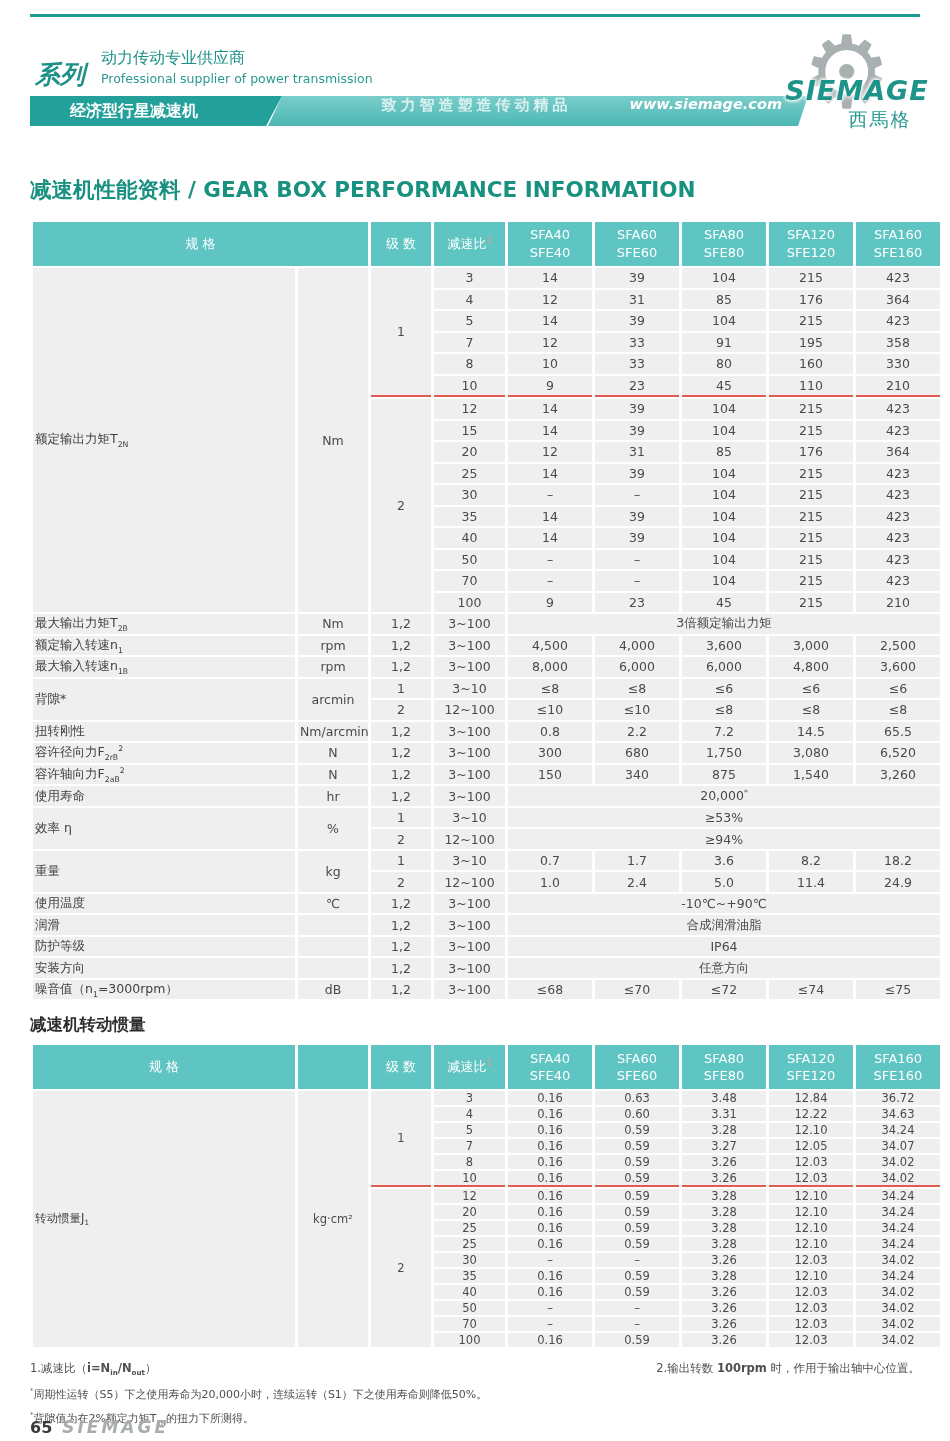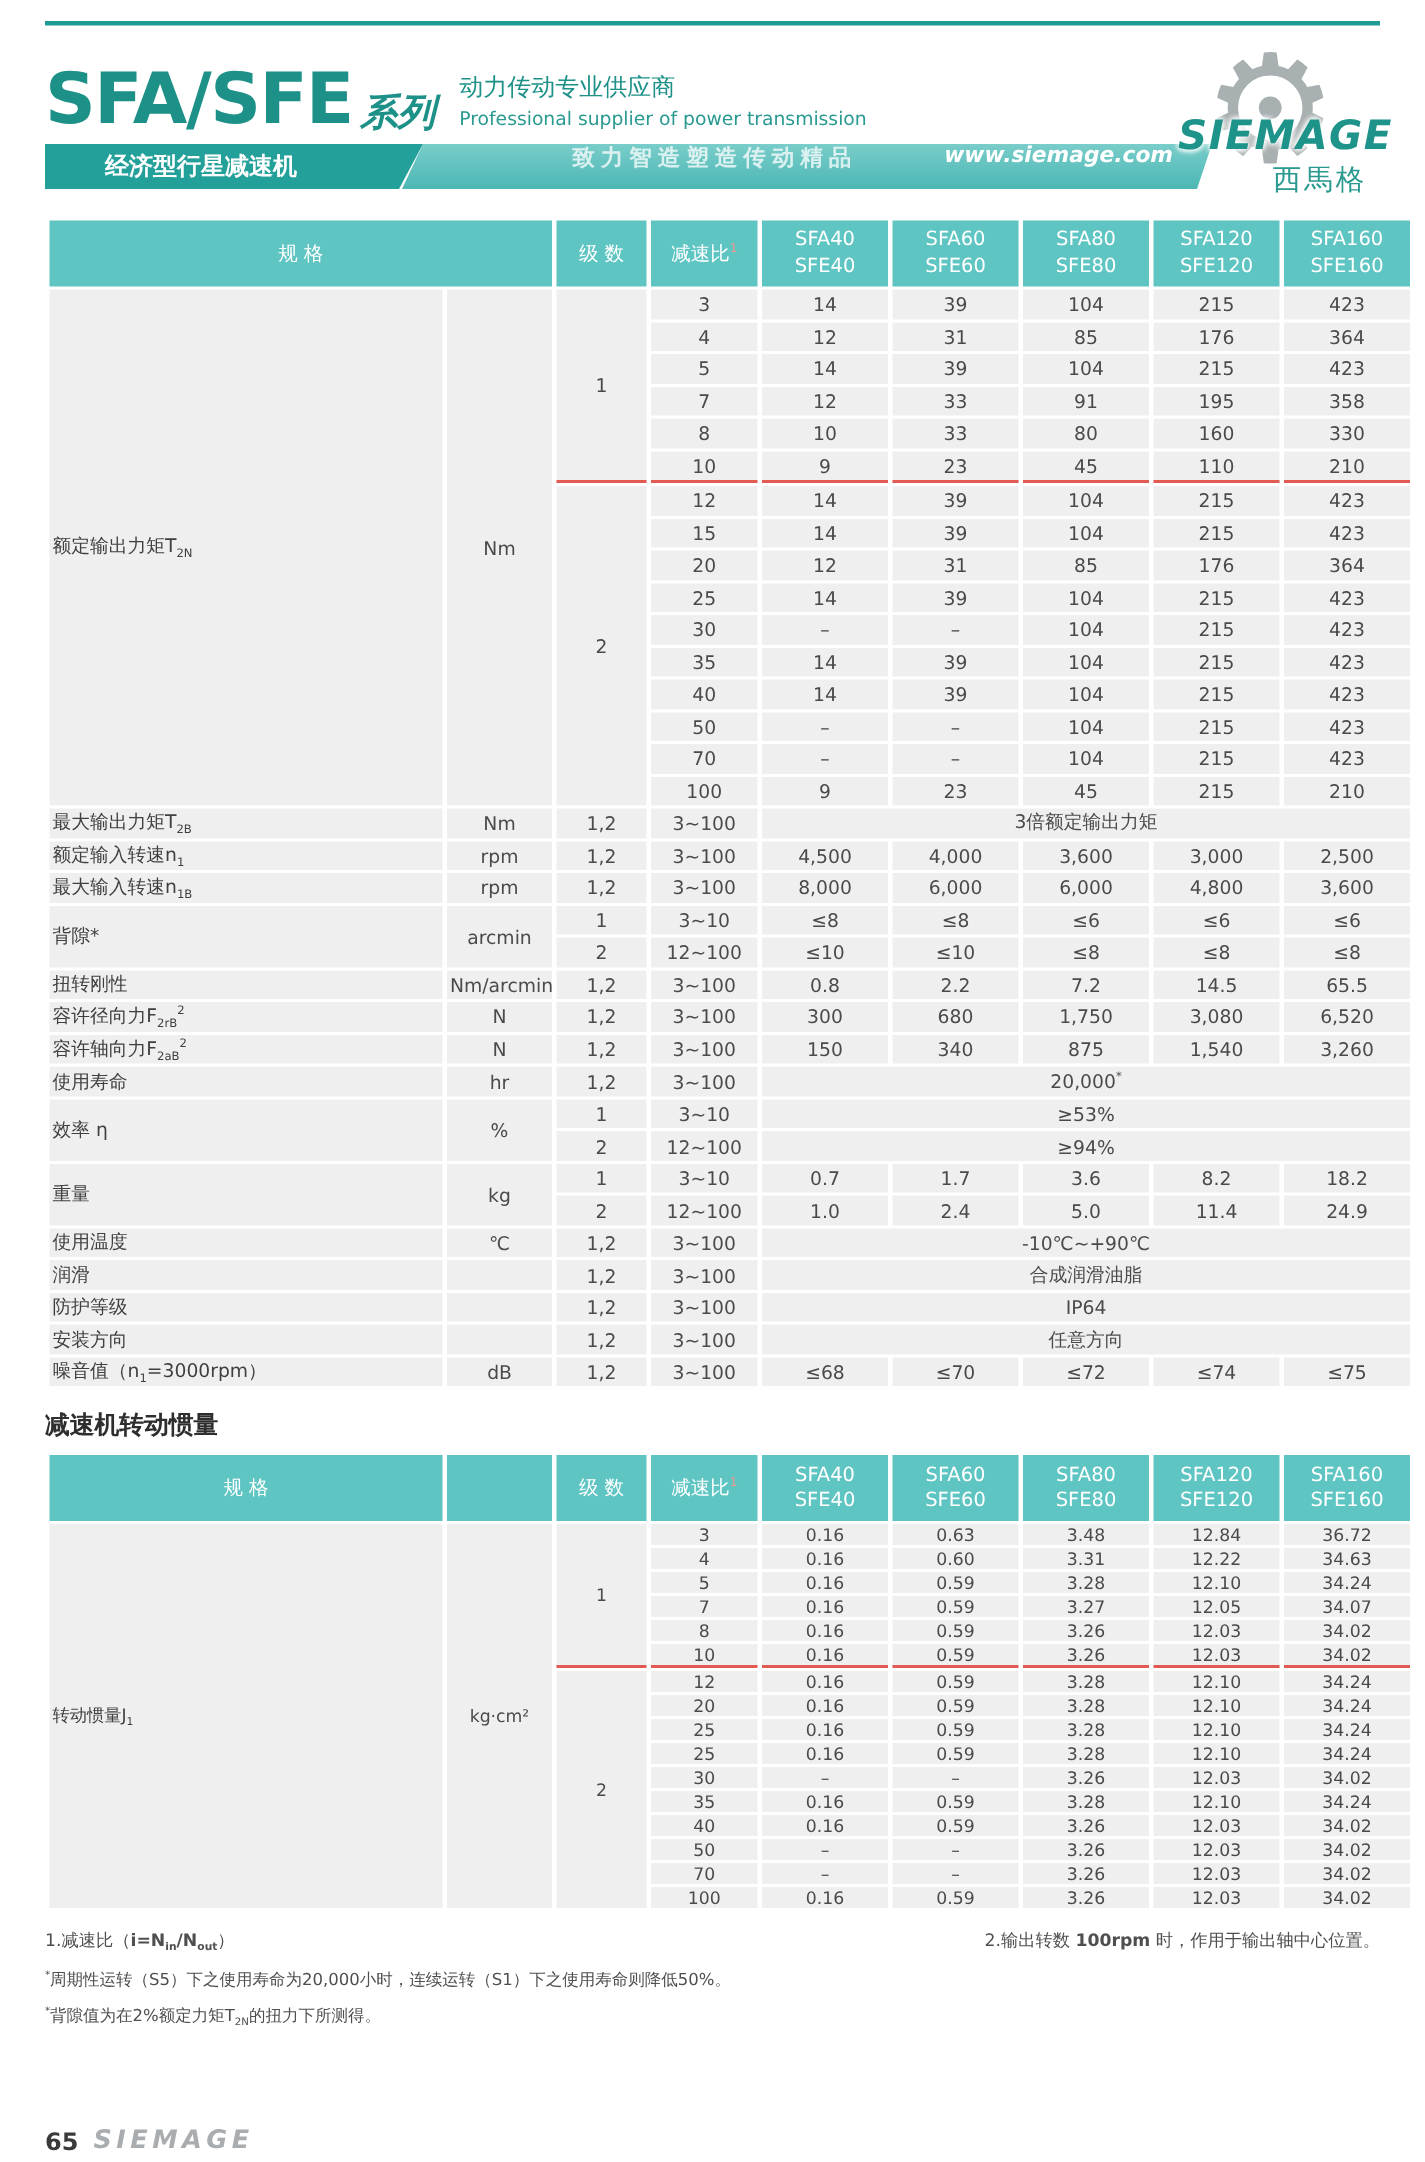--- a/index.html
+++ b/index.html
@@ -56,21 +56,20 @@
 </style>
 </head>
 <body>
 
 <div class="page">
 
   <div class="toprule"></div>
 
   <div class="hdr">
     <div class="brand">
-      <span class="series">SFA/SFE</span>
       <span class="series-suffix">系列</span>
       <div class="tag">
         <div class="tag-cn"><span>动力传动</span><span class="bold">专业供应商</span></div>
         <div class="tag-en">Professional supplier of power transmission</div>
       </div>
     </div>
     <div class="banner">
       <div class="banner-dark">
           <span>经济型行星减速机</span>
         </div>
@@ -79,20 +78,21 @@
         <span class="site">www.siemage.com</span>
       </div>
     </div>
     <div class="logo">
       <span class="gear">⚙</span>
       <div class="logo-word">SIEMAGE</div>
       <div class="logo-cn">西馬格</div>
     </div>
   </div>
 
+  <div class="title">减速机性能资料 / GEAR BOX PERFORMANCE INFORMATION</div>
 
   <div class="tablewrap" id="perf-mount">
       <table class="spec">
         <colgroup>
           <col style="width: 262px;">
           <col style="width: 70px;">
           <col style="width: 60px;">
           <col style="width: 71px;">
           <col style="width: 84px;">
           <col style="width: 84px;">

